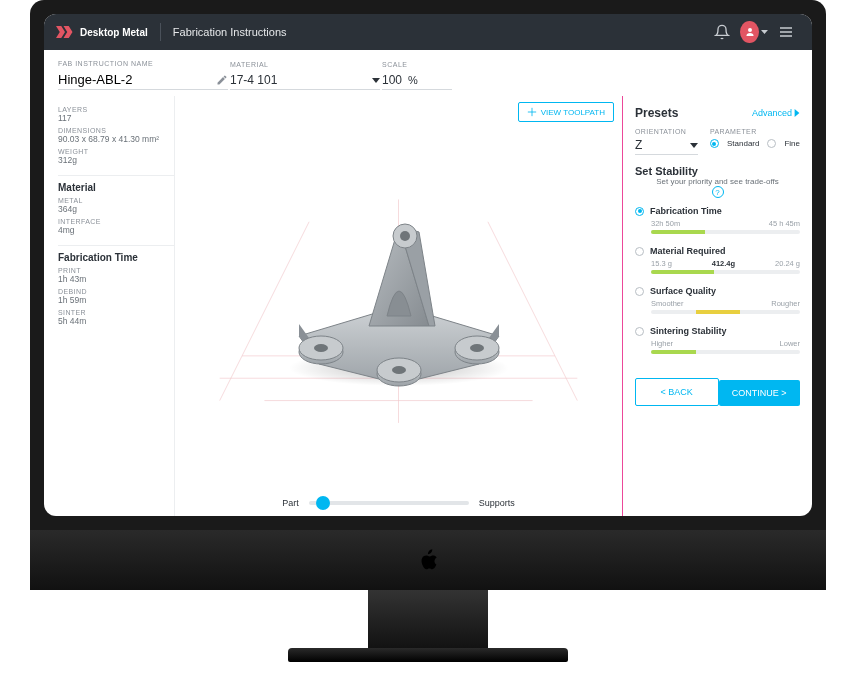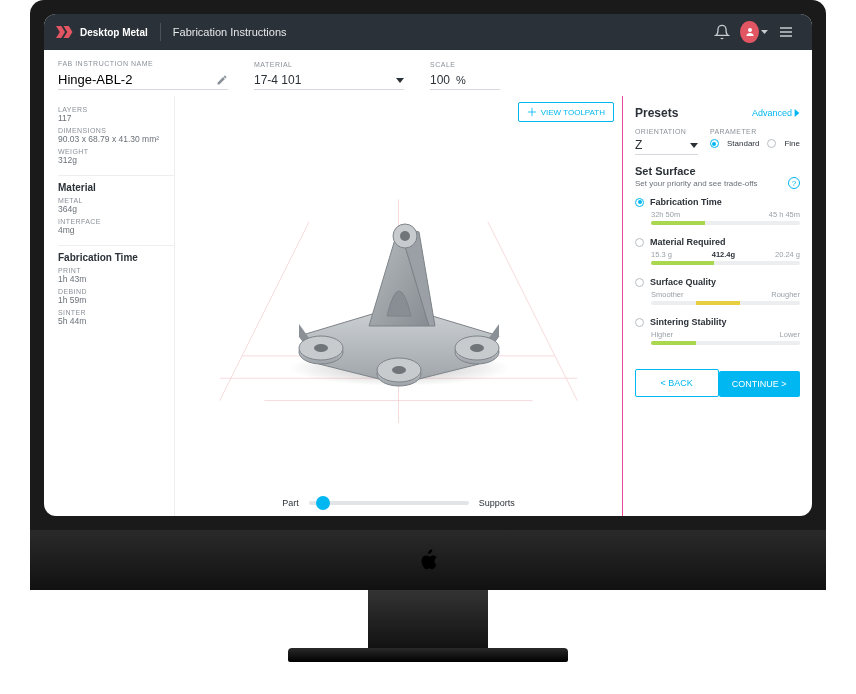--- a/index.html
+++ b/index.html
@@ -18,21 +18,21 @@
   .brand { font-weight:600; font-size:10px; }
   .vdiv { width:1px; height:18px; background:#4a515a; margin:0 12px; }
   .htitle { color:#e6e8ea; font-size:11px; }
   .hspacer { flex:1; }
   .hicon { width:28px; height:28px; display:flex; align-items:center; justify-content:center; margin-left:4px; cursor:pointer; }
   .avatar { width:22px; height:22px; border-radius:50%; background:#e25563; display:flex; align-items:center; justify-content:center; font-size:10px; color:#fff; position:relative; }
   .avatar svg { width:12px; height:12px; fill:#fff; }
   .caret { margin-left:2px; }
 
   
-  .fields { display:flex; gap:26px; padding:10px 14px 6px; align-items:flex-end; }
+  .fields { display:flex; gap:2px; padding:10px 14px 6px; align-items:flex-end; }
   .fld { display:flex; flex-direction:column; }
   .fld-lbl { font-size:7px; letter-spacing:.5px; color:#8b9199; margin-bottom:3px; text-transform:uppercase; }
   .fld-input { border:none; border-bottom:1px solid #d5d9dd; font-size:13px; padding:2px 0; color:#2b3138; background:transparent; }
   .name-fld { width:170px; display:flex; align-items:center; }
   .name-fld input { flex:1; }
   .edit-ic { width:12px; height:12px; fill:#8b9199; margin-left:4px; }
   .sel-fld { width:150px; display:flex; align-items:center; justify-content:space-between; }
   .sel-fld span { font-size:12px; }
   .scale-fld { width:70px; display:flex; align-items:center; gap:6px; }
   .scale-fld .val { font-size:12px; }
@@ -63,21 +63,21 @@
   .twocol { display:flex; gap:12px; margin-bottom:10px; }
   .twocol .col { flex:1; }
   .mini-lbl { font-size:7px; letter-spacing:.4px; color:#8b9199; text-transform:uppercase; margin-bottom:3px; }
   .orient-sel { display:flex; align-items:center; justify-content:space-between; border-bottom:1px solid #d5d9dd; font-size:12px; padding-bottom:2px; cursor:pointer; }
   .radio-row { display:flex; align-items:center; gap:8px; font-size:8px; margin-top:4px; }
   .rdot { width:9px; height:9px; border-radius:50%; border:1px solid #b8bec4; display:inline-block; position:relative; }
   .rdot.on { border-color:#00b7f1; }
   .rdot.on::after { content:""; position:absolute; inset:1.5px; background:#00b7f1; border-radius:50%; }
 
   .prio-hd { font-size:11px; font-weight:600; margin-top:6px; }
-  .prio-sub { font-size:8px; color:#6a7178; margin-bottom:8px; display:flex; justify-content:space-between; align-items:center; }
+  .prio-sub { font-size:8px; color:#6a7178; margin-bottom:8px; display:flex; justify-content:space-between; align-items:center;flex-direction:column; }
   .help { width:12px;height:12px;border:1px solid #00b7f1;border-radius:50%;color:#00b7f1;font-size:8px;display:flex;align-items:center;justify-content:center; }
 
   .metric { margin-bottom:12px; }
   .metric .mrow { display:flex; align-items:center; gap:6px; }
   .metric .mname { font-size:9px; font-weight:600; flex:1; }
   .metric .vals { display:flex; justify-content:space-between; font-size:7.5px; color:#9aa1a8; margin:3px 0 2px 16px; }
   .metric .vals .cur { color:#2b3138; font-weight:600; }
   .bar { height:4px; background:#eceef0; margin-left:16px; border-radius:2px; position:relative; overflow:hidden; }
   .bar .fill { position:absolute; top:0; bottom:0; background:#a9d84e; }
   .bar .fill.y { background:#e8cf3f; }
@@ -269,21 +269,21 @@
               <div class="mini-lbl">PARAMETER</div>
               <div class="radio-row">
                 <span class="rdot on"></span>
                 <span>Standard</span>
                 <span class="rdot"></span>
                 <span>Fine</span>
               </div>
             </div>
           </div>
 
-          <div class="prio-hd">Set Surface</div>
+          <div class="prio-hd">Set Stability</div>
           <div class="prio-sub">
             <span>Set your priority and see trade-offs</span>
             <span class="help">?</span>
           </div>
 
           <div id="metrics">
               <div class="metric">
     <div class="mrow">
       <span class="rdot on"></span>
       <span class="mname">Fabrication Time</span>

